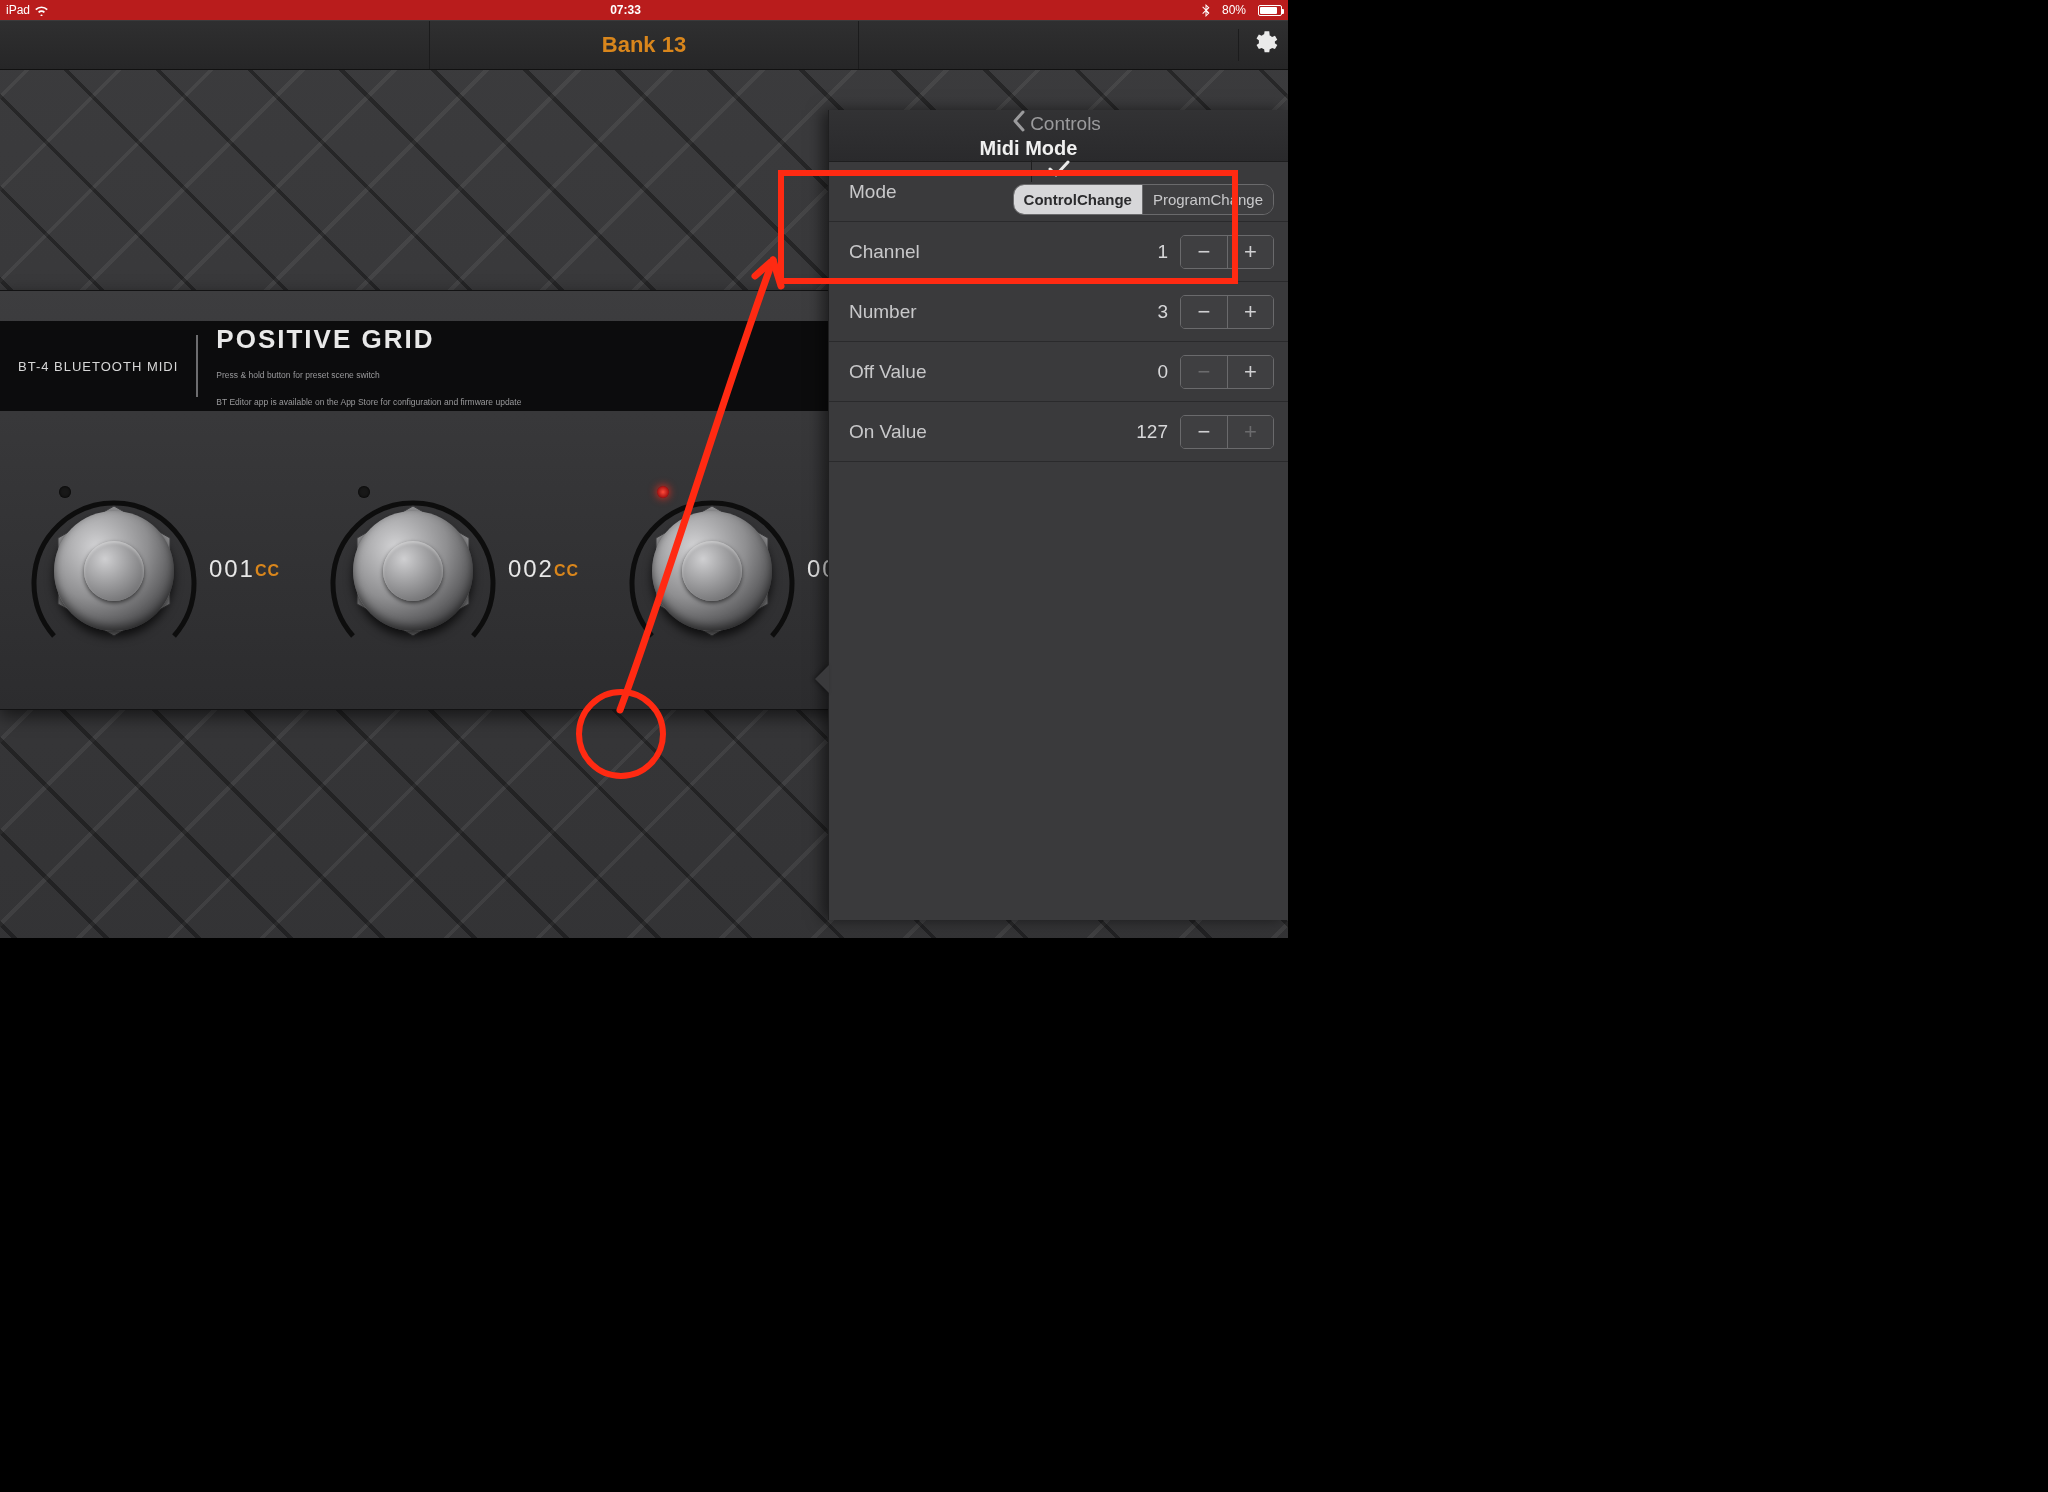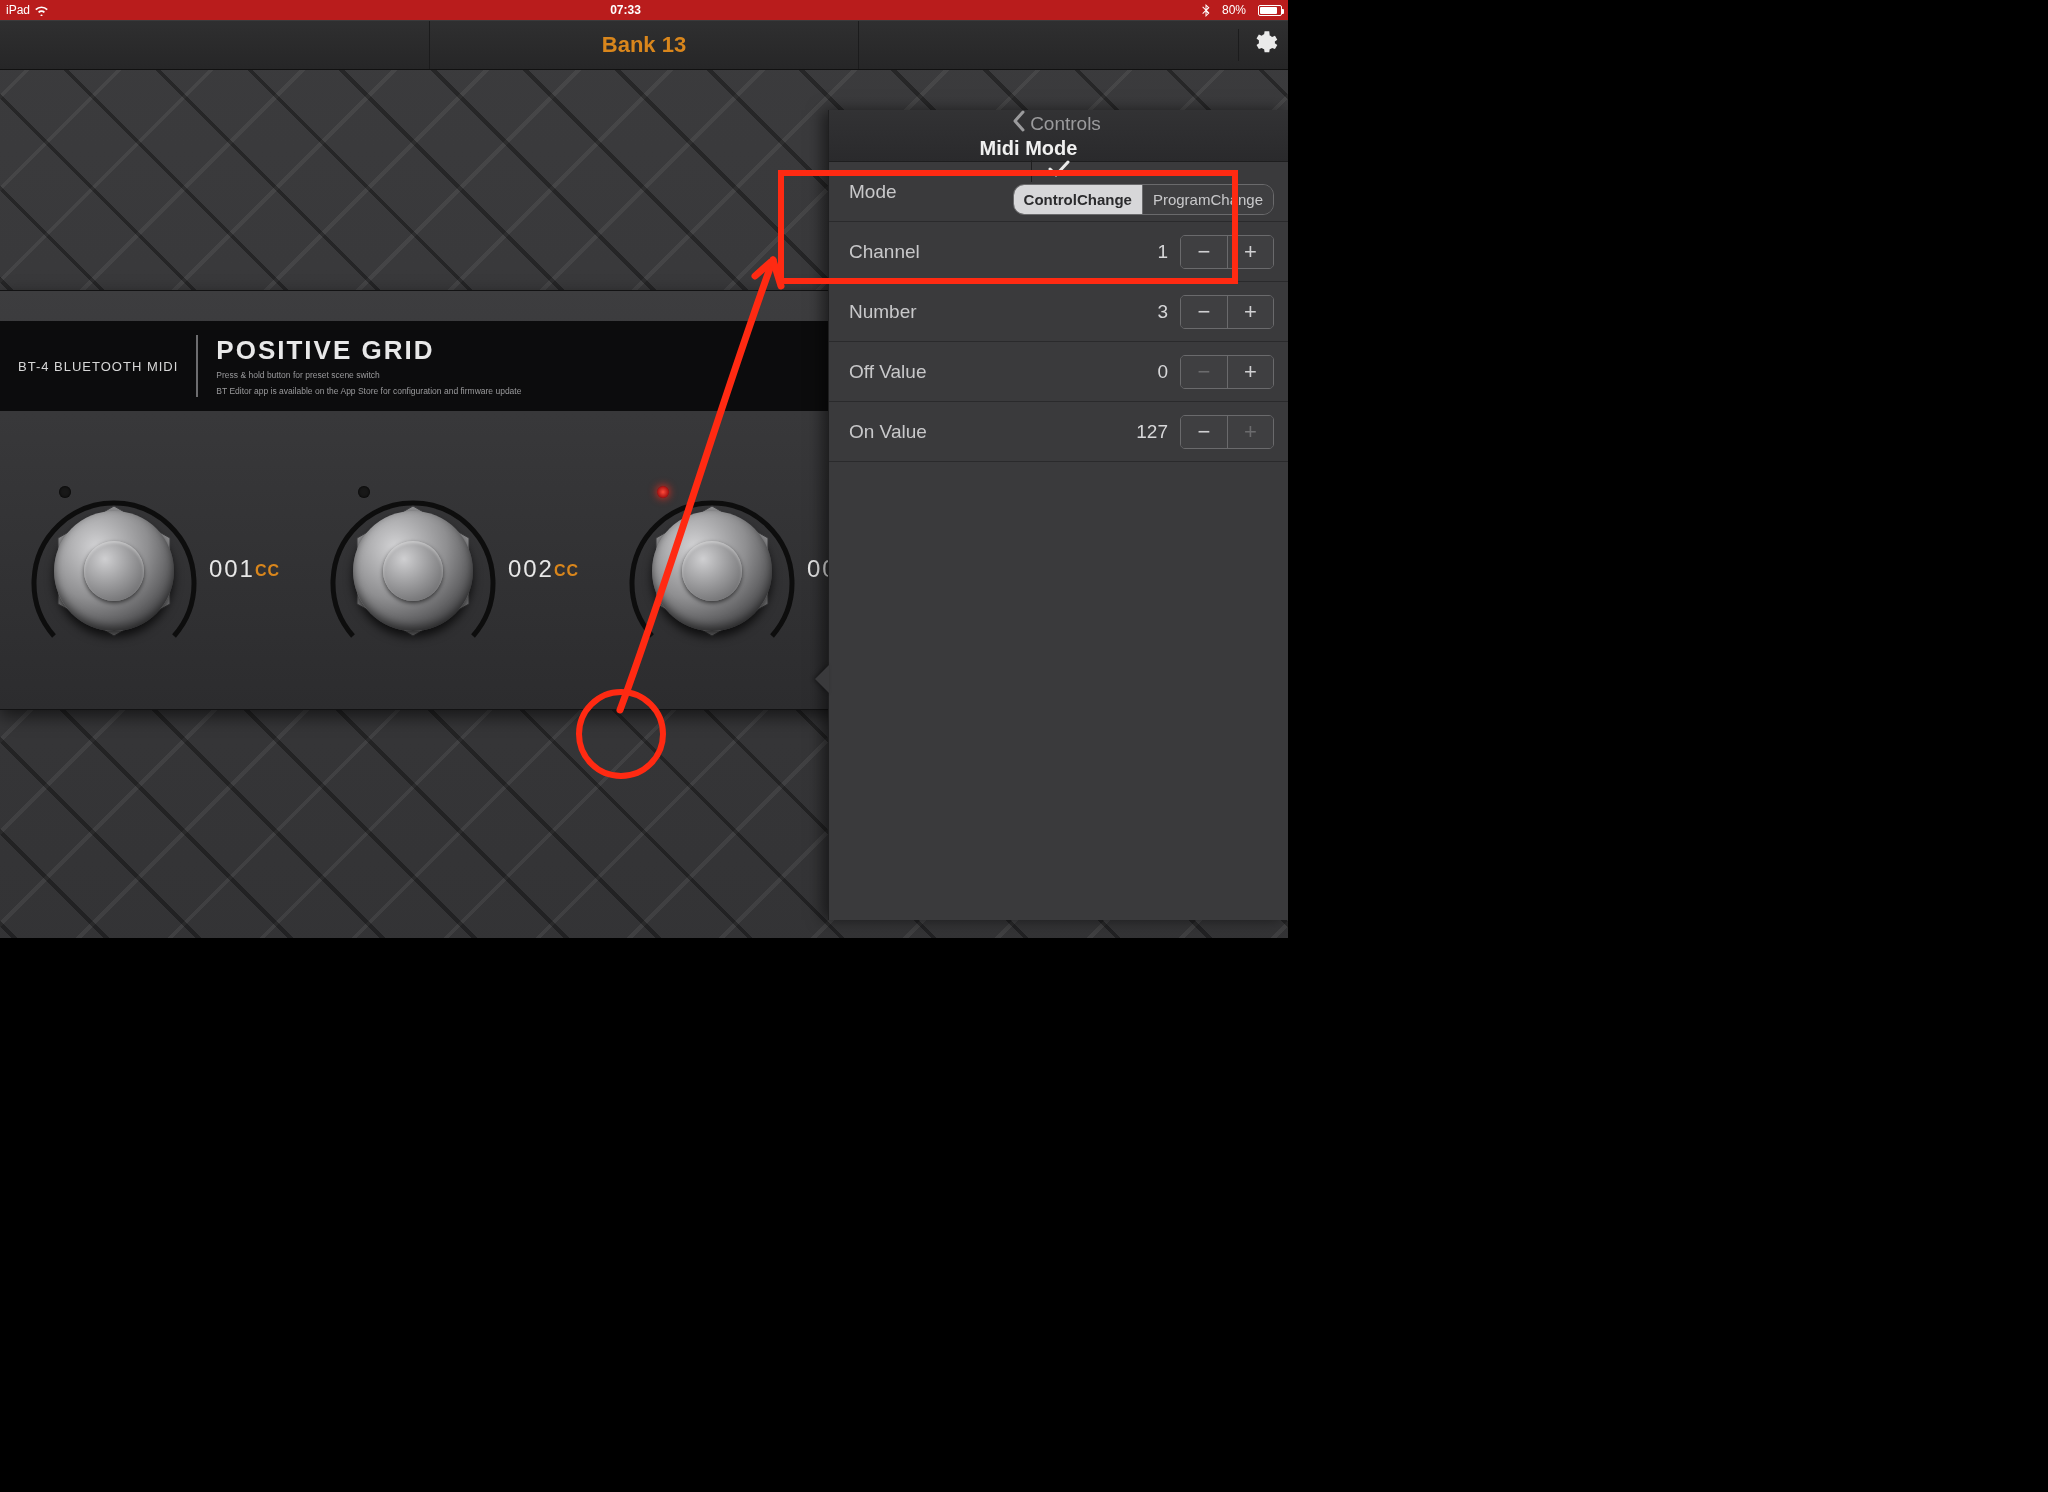--- a/index.html
+++ b/index.html
@@ -41,21 +41,21 @@
     position:absolute; left:0; top:220px; width:898px; height:420px;
     background:linear-gradient(#3d3d3f,#2c2c2e);
     border:1px solid #121213; border-left:none; border-radius:0 8px 8px 0;
     box-shadow:0 6px 18px rgba(0,0,0,0.6);
   }
   .black-band { position:absolute; left:0; right:0; top:30px; height:90px; background:#0c0c0d; display:flex; align-items:center; padding:0 18px; }
   .bt-label { color:#d7d7d7; font-size:13px; letter-spacing:1px; font-weight:500; margin-right:18px; }
   .divider-v { width:2px; height:62px; background:#6d6d6f; margin-right:18px; }
   .brand-block { display:flex; flex-direction:column; color:#e8e8e8; }
   .brand { font-size:26px; font-weight:800; letter-spacing:2px; }
-  .tagline { font-size:8.5px; color:#9a9a9c; margin-top:4px; line-height:1.3; }
+  .tagline { font-size:8.5px; color:#9a9a9c; margin-top:15px; line-height:1.3; }
 
   .knob-row { position:absolute; left:0; right:0; top:145px; height:270px; display:flex; }
   .knob-cell { flex:1; display:flex; flex-direction:row; align-items:center; justify-content:center; position:relative; }
   .knob-wrap { position:relative; width:190px; height:190px; }
   .arc { position:absolute; inset:0; }
   .arc svg { width:100%; height:100%; }
   .led { position:absolute; top:10px; left:40px; width:12px; height:12px; border-radius:50%; background:#181818; box-shadow:inset 0 0 3px #000; }
   .led.on { background:radial-gradient(circle,#ff4a3a 0%,#a40f0f 70%); box-shadow:0 0 8px #ff2a1a; top:10px; left:40px; }
 
   .footswitch {

